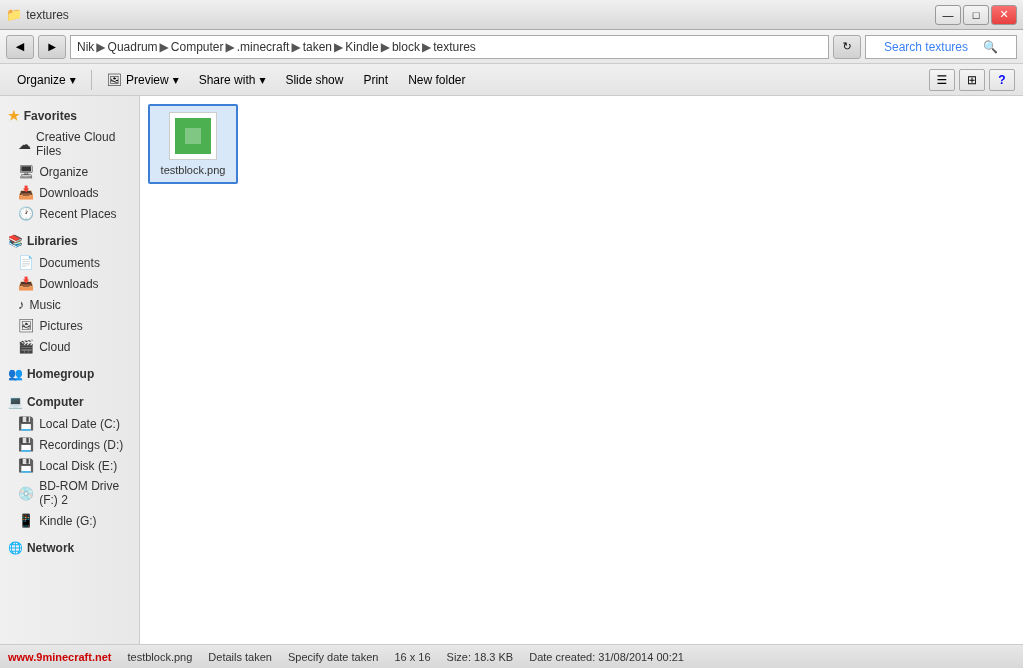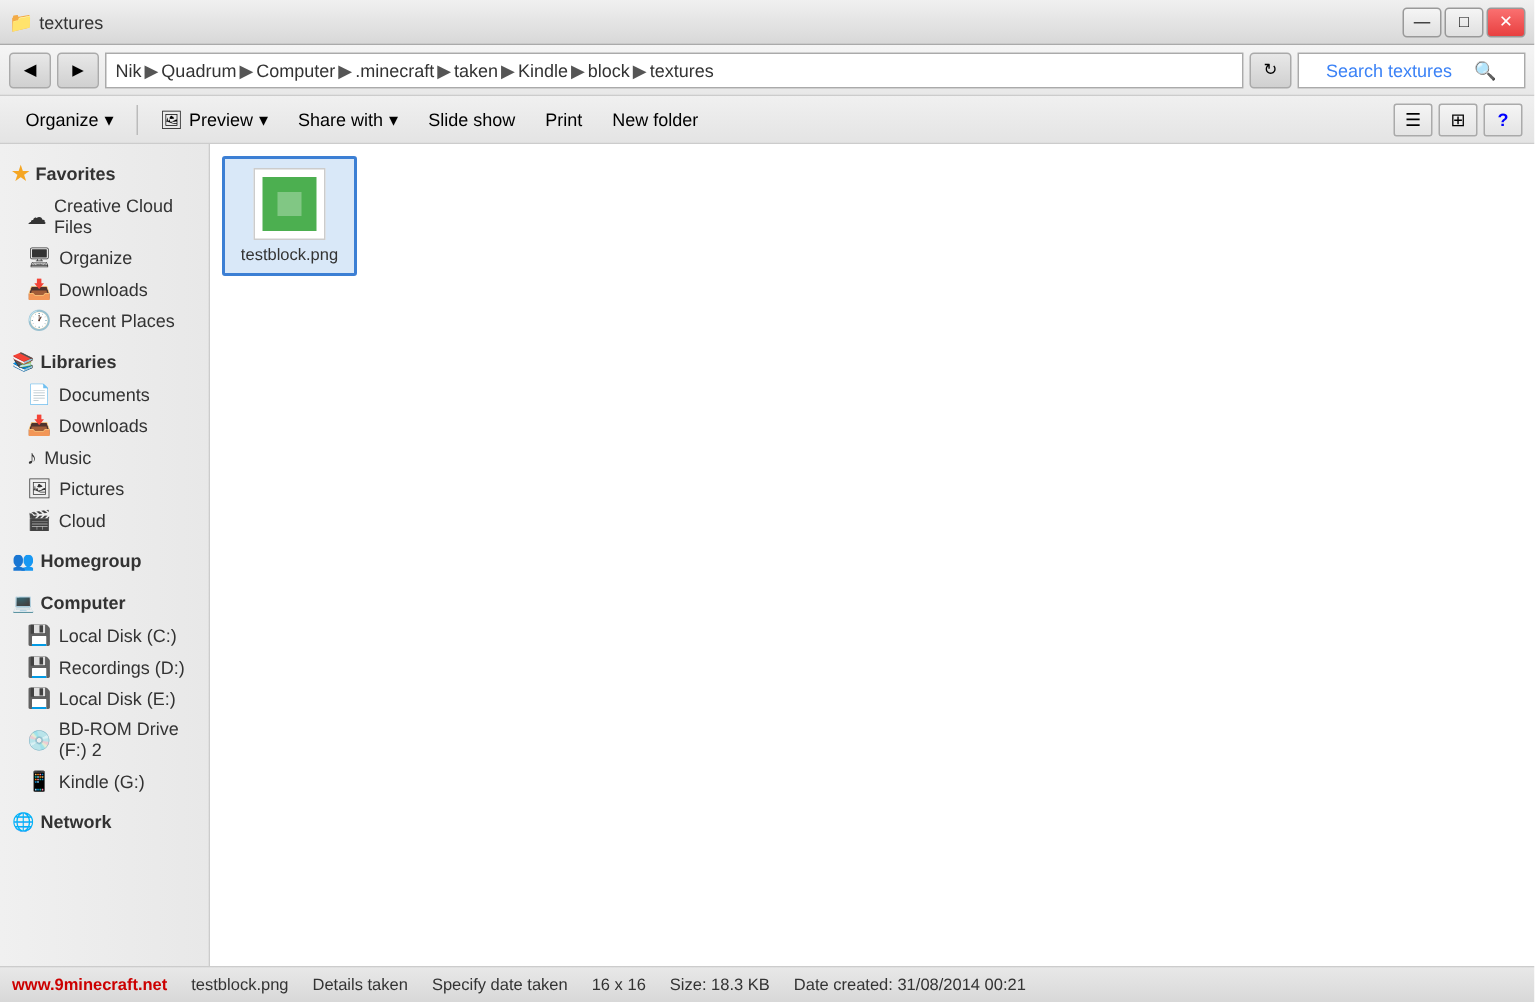--- a/index.html
+++ b/index.html
@@ -335,21 +335,21 @@
       </div>
     </div>
 
     <div class="sidebar-section">
       <div class="sidebar-header">
         <span class="folder-icon">💻</span>
         <span>Computer</span>
       </div>
       <div class="sidebar-item">
         <span class="item-icon">💾</span>
-        <span>Local Disk (C:)</span>
+        <span>Local Date (C:)</span>
       </div>
       <div class="sidebar-item">
         <span class="item-icon">💾</span>
         <span>Recordings (D:)</span>
       </div>
       <div class="sidebar-item">
         <span class="item-icon">💾</span>
         <span>Local Disk (E:)</span>
       </div>
       <div class="sidebar-item">

